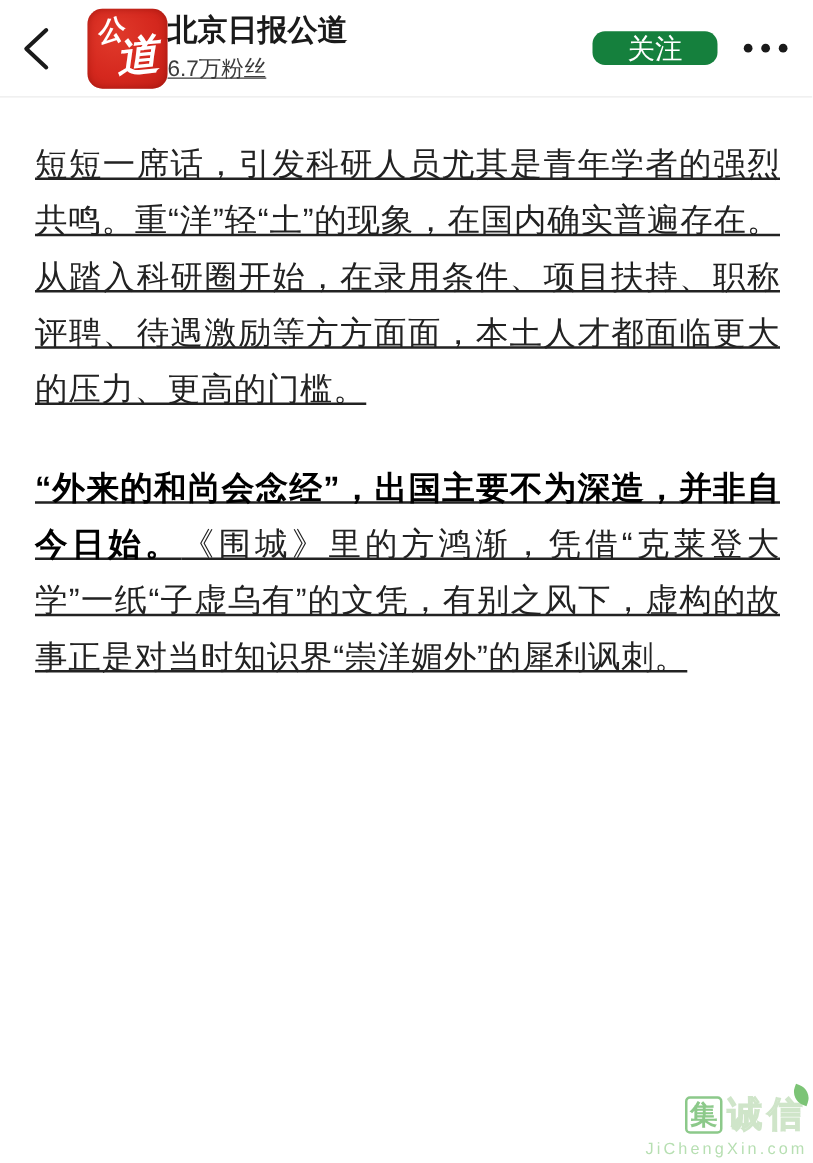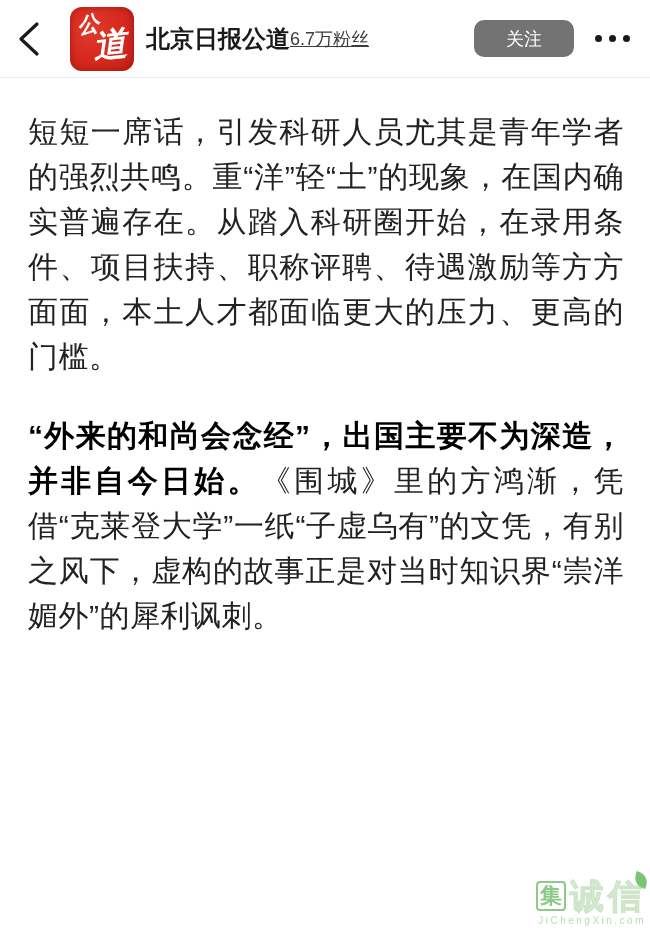--- a/index.html
+++ b/index.html
@@ -14,50 +14,50 @@
               justify-content:flex-start; cursor:pointer; flex:0 0 auto; }
   .back-btn svg { display:block; }
   .seal { width:64px; height:64px; border-radius:12px; position:relative;
           margin-left:14px; flex:0 0 auto; cursor:pointer;
           background:radial-gradient(circle at 35% 35%, #e03a2b 0%, #d5281e 55%, #c01f16 100%);
           box-shadow:inset 0 0 6px rgba(120,10,5,.5); }
   .seal .c1 { position:absolute; left:7px; top:3px; color:#fff; font-size:22px;
               font-weight:700; transform:rotate(-10deg); font-style:italic; }
   .seal .c2 { position:absolute; right:7px; bottom:3px; color:#fff; font-size:34px;
               font-weight:700; transform:rotate(-6deg); font-style:italic; }
-  .acct { margin-left:12px; display:flex; flex-direction:row; justify-content:center; }
+  .acct { display:flex; flex-direction:column; justify-content:center; }
   .acct-name { font-size:24px; font-weight:700; color:#1a1a1a; line-height:30px; }
   .acct-fans { font-size:18px; color:#3c3c3c; line-height:24px; margin-top:3px;text-decoration:underline; }
-  .follow-btn { margin-left:auto; width:100px; height:37px; border:none;
-                border-radius:10px; background:#737373; color:#ffffff;
-                font-size:18px; font-family:inherit; cursor:pointer;
+  .follow-btn { margin-left:auto; width:100px; height:27px; border:none;
+                border-radius:10px; background:#15803d; color:#ffffff;
+                font-size:22px; font-family:inherit; cursor:pointer;
                 display:flex; align-items:center; justify-content:center; }
   .more-btn { margin-left:21px; display:flex; gap:7px; align-items:center;
               height:45px; cursor:pointer; flex:0 0 auto; }
   .more-btn i { width:7px; height:7px; border-radius:50%; background:#1a1a1a; }
 
   
   .article { padding:31px 26px 0 28px; }
-  .article p { font-size:30px; line-height:45px; color:#222222;
-               text-align:justify; letter-spacing:.5px; margin:0 0 34px 0; }
+  .article p { font-size:26px; line-height:45px; color:#222222;
+               text-align:justify; letter-spacing:.5px; margin:0 0 34px 0;text-decoration:underline; }
   .article p .b { font-weight:700; color:#000000; }
 
   
   .watermark { position:absolute; right:4px; bottom:4px; text-align:right;
                pointer-events:none; }
   .wm-row1 { display:flex; align-items:center; justify-content:flex-end; gap:4px;
              position:relative; }
   .wm-box { display:inline-flex; align-items:center; justify-content:center;
             width:30px; height:30px; border:2px solid #8cc98a; border-radius:4px;
             color:#8cc98a; font-size:22px; font-weight:700; }
-  .wm-cn { font-size:34px; font-weight:700; color:#eef6ea;
+  .wm-cn { font-size:28px; font-weight:700; color:#eef6ea;
            -webkit-text-stroke:1px #cfe5c9; letter-spacing:4px; line-height:34px; }
   .wm-leaf { position:absolute; top:-6px; right:-2px; width:14px; height:14px;
              background:#7cc476; border-radius:0 80% 0 80%; transform:rotate(20deg); }
-  .wm-url { font-size:10px; color:#b7dfb2; letter-spacing:2.5px; margin-top:2px;margin-left:28px; }
+  .wm-url { font-size:13px; color:#b7dfb2; letter-spacing:2.5px; margin-top:2px;margin-left:28px; }
 </style>
 </head>
 <body>
 
 <div class="header">
   <div class="back-btn">
     <span>
       <svg width="26" height="36" viewBox="0 0 26 36">
         <polyline points="21,3 5,18 21,33" fill="none" stroke="#1a1a1a" stroke-width="3.2" stroke-linecap="round" stroke-linejoin="round"></polyline>
       </svg>

